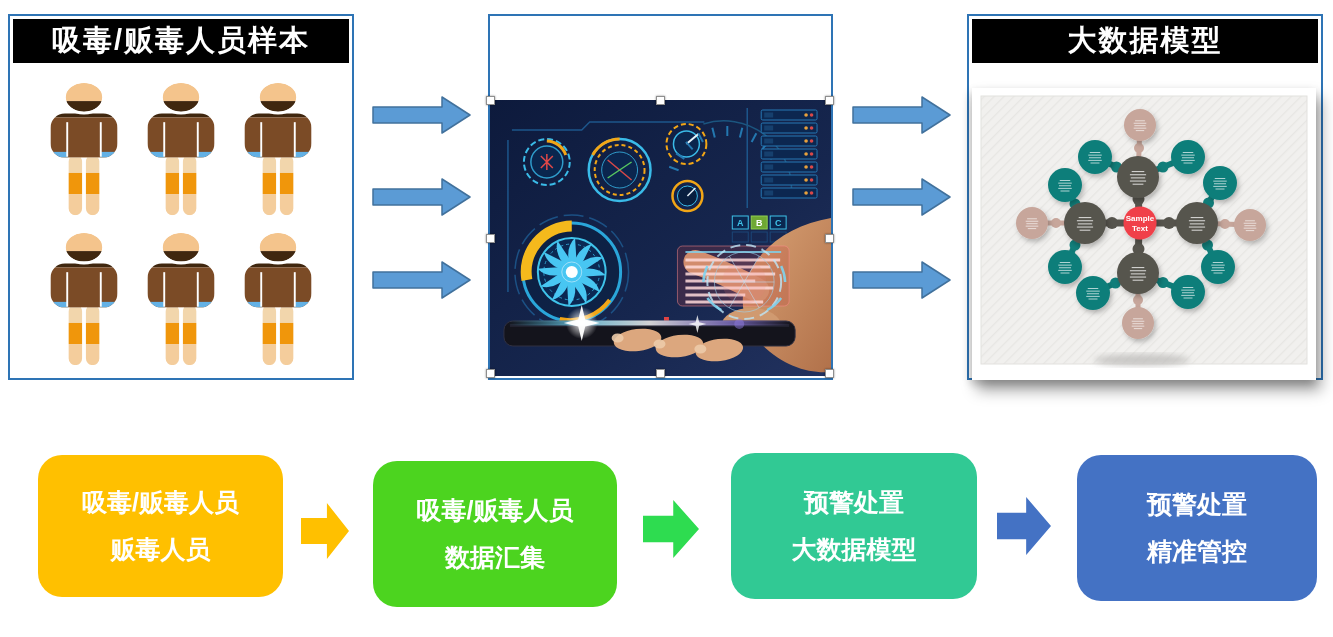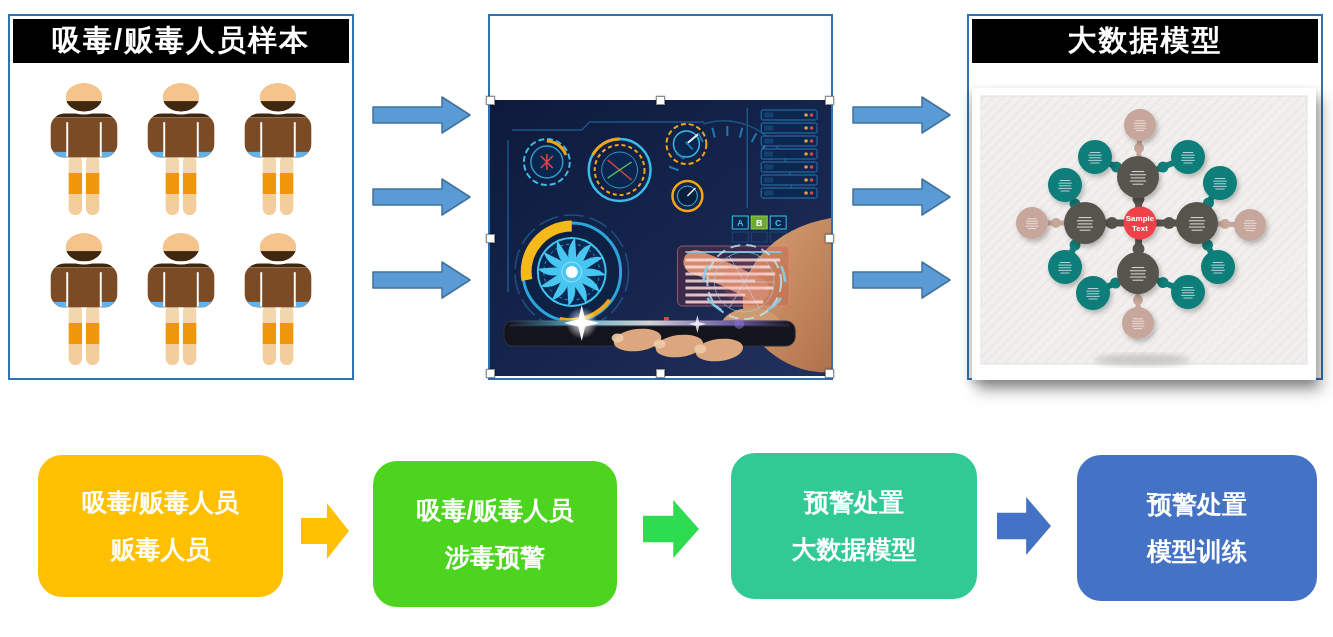--- a/index.html
+++ b/index.html
@@ -462,28 +462,28 @@
   </div>
 
   <div class="flow-step" id="step-1">
     <div>吸毒/贩毒人员</div>
     <div>贩毒人员</div>
   </div>
   <div class="flow-arrow" id="fa-1"></div>
 
   <div class="flow-step" id="step-2">
     <div>吸毒/贩毒人员</div>
-    <div>涉毒预警</div>
+    <div>数据汇集</div>
   </div>
   <div class="flow-arrow" id="fa-2"></div>
 
   <div class="flow-step" id="step-3">
     <div>预警处置</div>
     <div>大数据模型</div>
   </div>
   <div class="flow-arrow" id="fa-3"></div>
 
   <div class="flow-step" id="step-4">
     <div>预警处置</div>
-    <div>模型训练</div>
+    <div>精准管控</div>
   </div>
 
 </div>
 
 </body></html>

